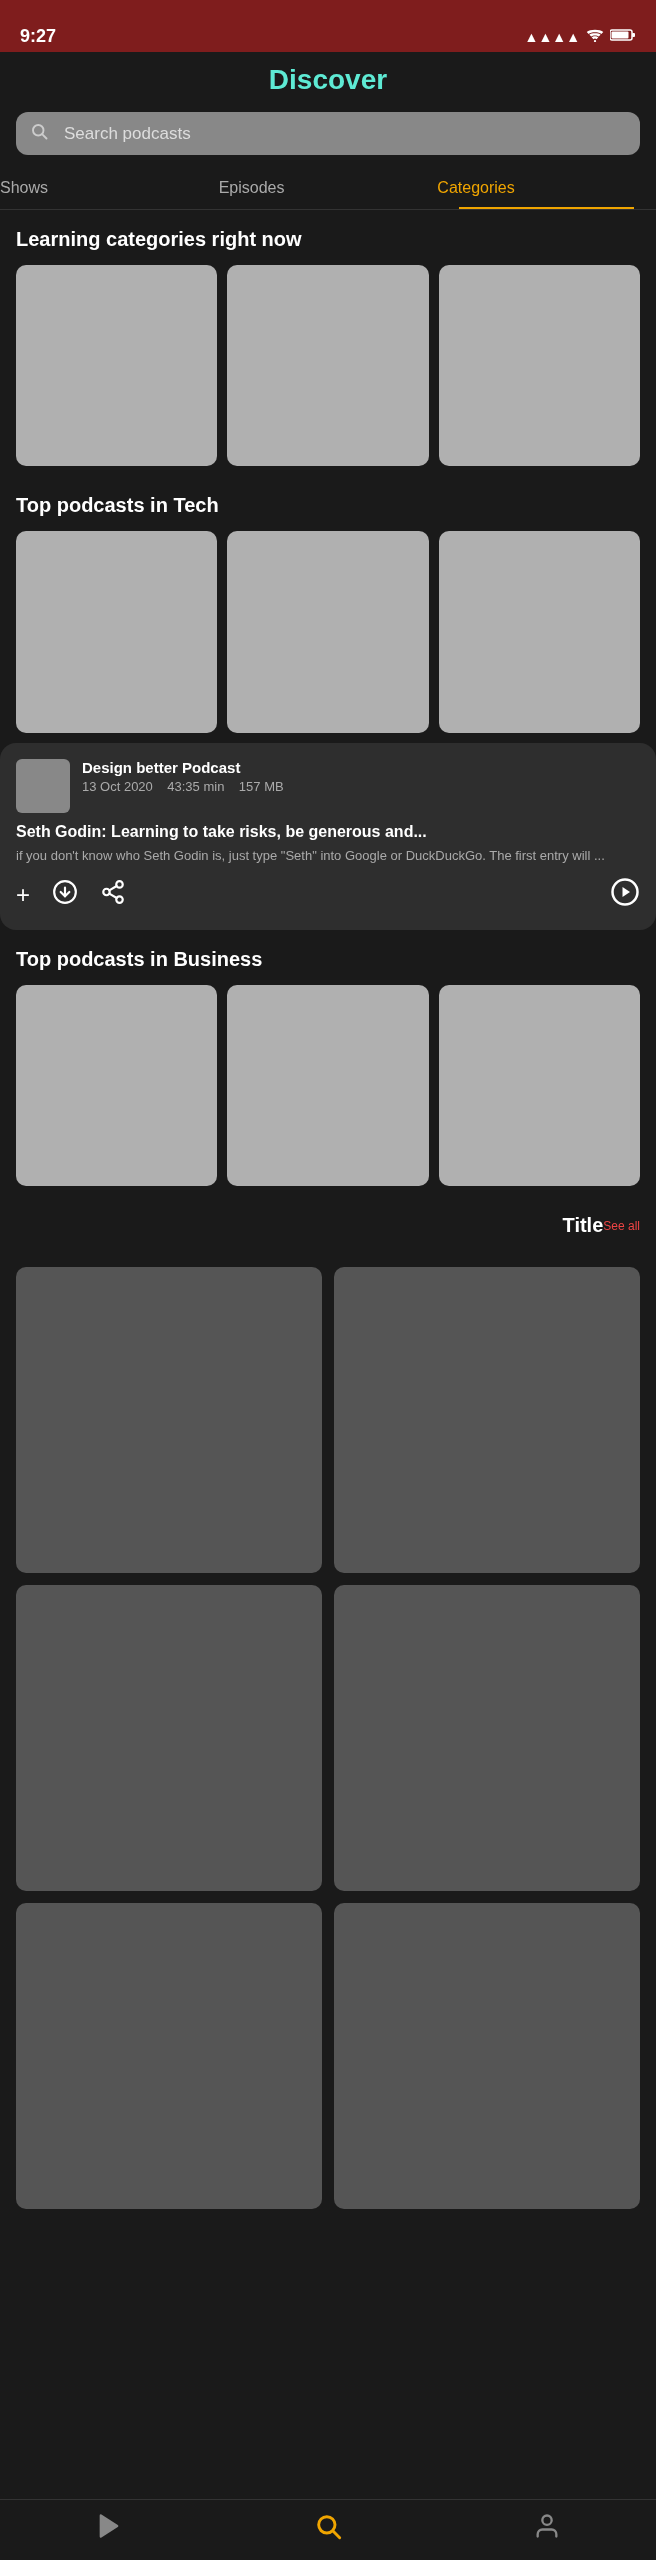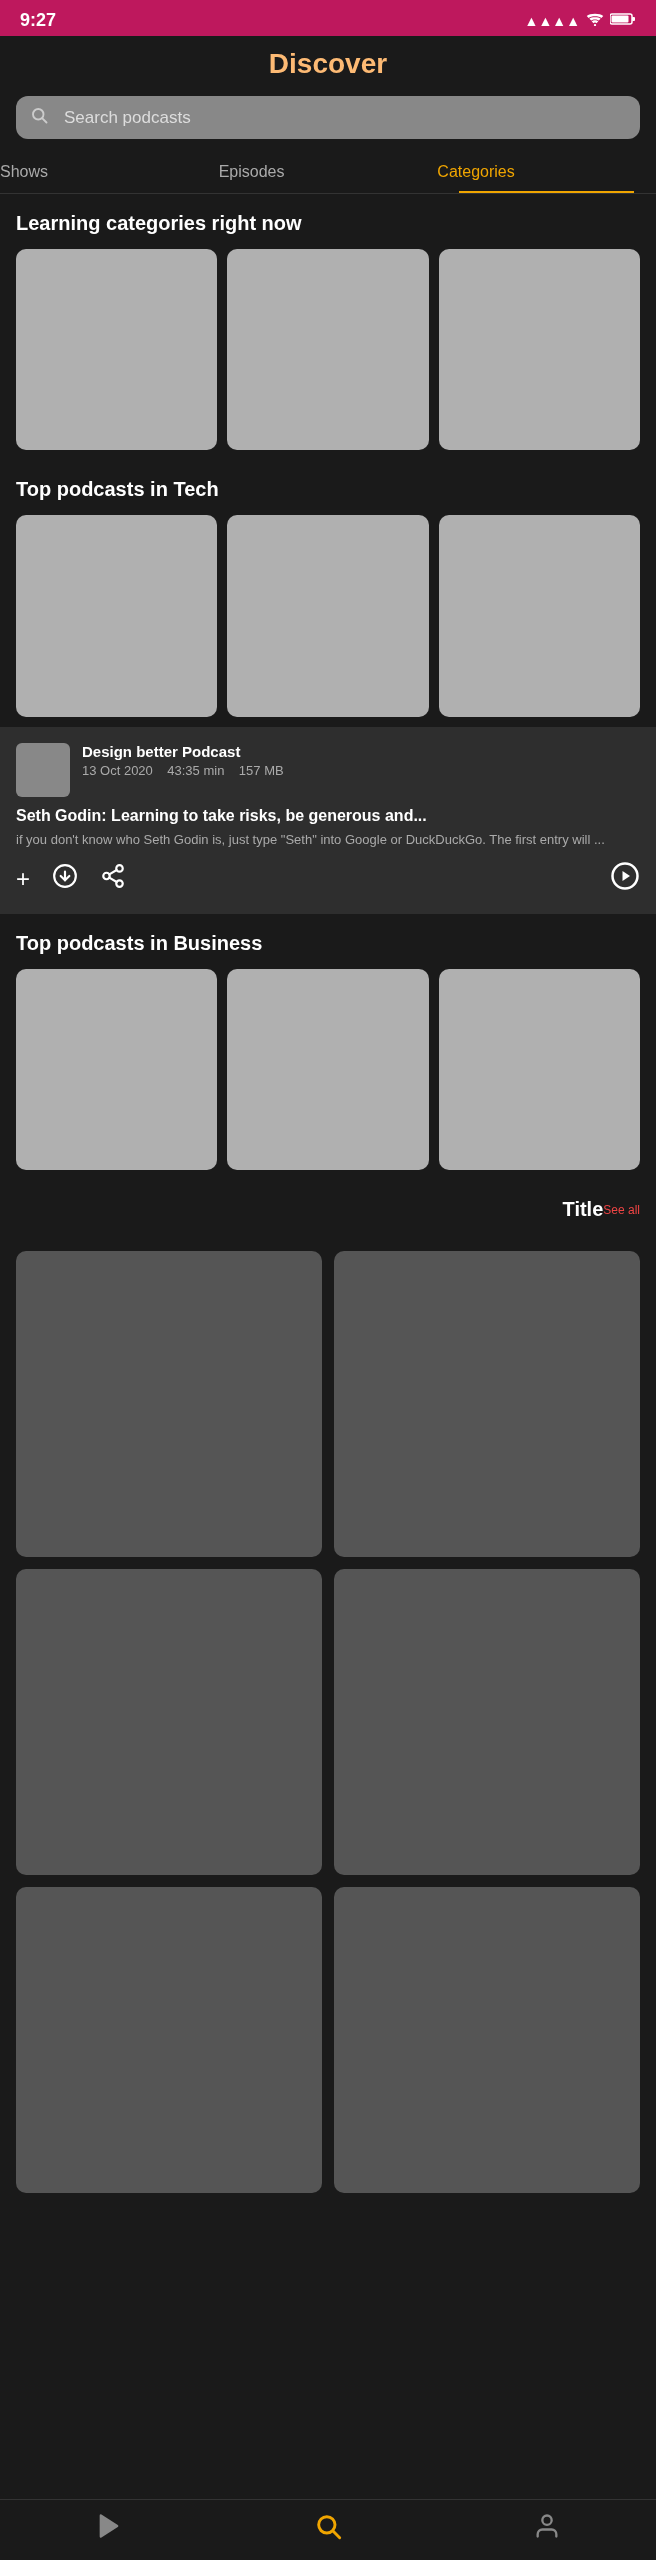--- a/index.html
+++ b/index.html
@@ -11,22 +11,22 @@
       width: 656px;
       min-height: 2560px;
       position: relative;
     }
 
     
     .status-bar {
       display: flex;
       justify-content: space-between;
       align-items: center;
-      padding: 10px 20px 5px;
-      background: #be185d;
+      padding: 26px 20px 5px;
+      background: #7f1d1d;
     }
     .status-time {
       font-size: 18px;
       font-weight: 600;
       color: #fff;
     }
     .status-icons {
       display: flex;
       align-items: center;
       gap: 6px;
@@ -38,21 +38,21 @@
 
     
     .header {
       text-align: center;
       padding: 12px 0 16px;
       background: #1a1a1a;
     }
     .header-title {
       font-size: 28px;
       font-weight: 700;
-      color: #fdba74;
+      color: #5eead4;
     }
 
     
     .search-bar {
       margin: 0 16px 0;
       background: #888;
       border-radius: 12px;
       display: flex;
       align-items: center;
       padding: 10px 14px;
@@ -129,20 +129,21 @@
       background: #555;
       border-radius: 10px;
       aspect-ratio: 1;
     }
 
     
     .featured-episode {
       background: #2e2e2e;
       margin: 0;
       padding: 16px;
+      border-radius: 16px;
     }
     .featured-episode-header {
       display: flex;
       gap: 12px;
       align-items: flex-start;
       margin-bottom: 10px;
     }
     .episode-thumb {
       width: 54px;
       height: 54px;

